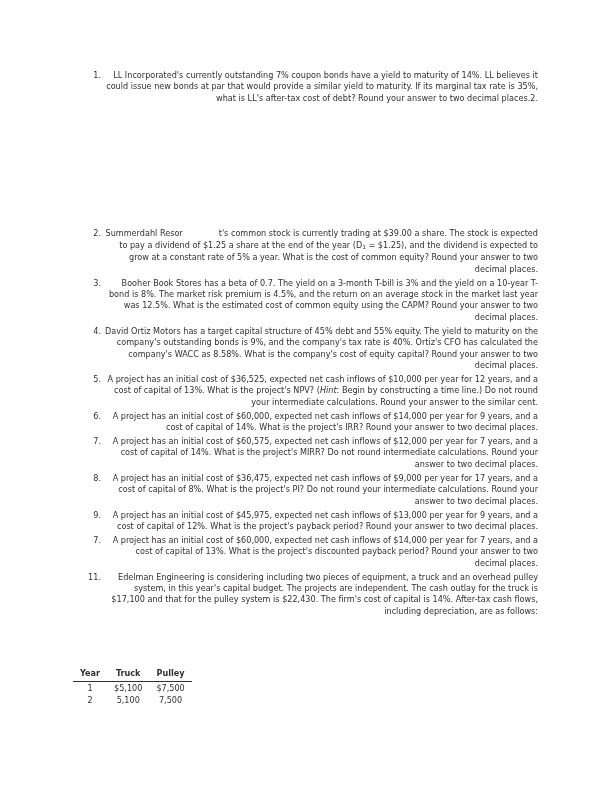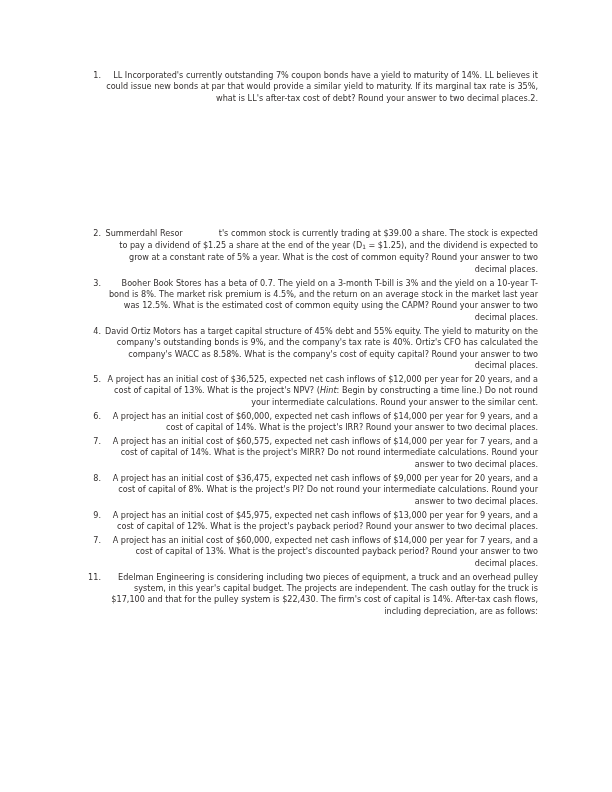--- a/index.html
+++ b/index.html
@@ -121,49 +121,70 @@
       <span class="q-text">Booher Book Stores has a beta of 0.7. The yield on a 3-month T-bill is 3% and the yield on a 10-year T-bond is 8%. The market risk premium is 4.5%, and the return on an average stock in the market last year was 12.5%. What is the estimated cost of common equity using the CAPM? Round your answer to two decimal places.</span>
     </li>
 
     <li class="q-item">
       <span class="q-marker">4.</span>
       <span class="q-text">David Ortiz Motors has a target capital structure of 45% debt and 55% equity. The yield to maturity on the company's outstanding bonds is 9%, and the company's tax rate is 40%. Ortiz's CFO has calculated the company's WACC as 8.58%. What is the company's cost of equity capital? Round your answer to two decimal places.</span>
     </li>
 
     <li class="q-item">
       <span class="q-marker">5.</span>
-      <span class="q-text"><span>A project has an initial cost of $36,525, expected net cash inflows of $12,000 per year for 20 years, and a cost of capital of 13%. What is the project's NPV? (</span><span class="hint-italic">Hint</span><span>: Begin by constructing a time line.) Do not round your intermediate calculations. Round your answer to the similar cent.</span></span>
+      <span class="q-text"><span>A project has an initial cost of $36,525, expected net cash inflows of $10,000 per year for 12 years, and a cost of capital of 13%. What is the project's NPV? (</span><span class="hint-italic">Hint</span><span>: Begin by constructing a time line.) Do not round your intermediate calculations. Round your answer to the similar cent.</span></span>
     </li>
 
     <li class="q-item">
       <span class="q-marker">6.</span>
       <span class="q-text">A project has an initial cost of $60,000, expected net cash inflows of $14,000 per year for 9 years, and a cost of capital of 14%. What is the project's IRR? Round your answer to two decimal places.</span>
     </li>
 
     <li class="q-item">
       <span class="q-marker">7.</span>
-      <span class="q-text">A project has an initial cost of $60,575, expected net cash inflows of $14,000 per year for 7 years, and a cost of capital of 14%. What is the project's MIRR? Do not round intermediate calculations. Round your answer to two decimal places.</span>
+      <span class="q-text">A project has an initial cost of $60,575, expected net cash inflows of $12,000 per year for 7 years, and a cost of capital of 14%. What is the project's MIRR? Do not round intermediate calculations. Round your answer to two decimal places.</span>
     </li>
 
     <li class="q-item">
       <span class="q-marker">8.</span>
-      <span class="q-text">A project has an initial cost of $36,475, expected net cash inflows of $9,000 per year for 20 years, and a cost of capital of 8%. What is the project's PI? Do not round your intermediate calculations. Round your answer to two decimal places.</span>
+      <span class="q-text">A project has an initial cost of $36,475, expected net cash inflows of $9,000 per year for 17 years, and a cost of capital of 8%. What is the project's PI? Do not round your intermediate calculations. Round your answer to two decimal places.</span>
     </li>
 
     <li class="q-item">
       <span class="q-marker">9.</span>
       <span class="q-text">A project has an initial cost of $45,975, expected net cash inflows of $13,000 per year for 9 years, and a cost of capital of 12%. What is the project's payback period? Round your answer to two decimal places.</span>
     </li>
 
     <li class="q-item">
       <span class="q-marker">7.</span>
       <span class="q-text">A project has an initial cost of $60,000, expected net cash inflows of $14,000 per year for 7 years, and a cost of capital of 13%. What is the project's discounted payback period? Round your answer to two decimal places.</span>
     </li>
 
     <li class="q-item">
       <span class="q-marker">11.</span>
       <span class="q-text">Edelman Engineering is considering including two pieces of equipment, a truck and an overhead pulley system, in this year's capital budget. The projects are independent. The cash outlay for the truck is $17,100 and that for the pulley system is $22,430. The firm's cost of capital is 14%. After-tax cash flows, including depreciation, are as follows:</span>
     </li>
 
   </ol>
 
+  <table class="cashflow-table">
+    <thead>
+      <tr>
+        <th>Year</th>
+        <th>Truck</th>
+        <th>Pulley</th>
+      </tr>
+    </thead>
+    <tbody>
+      <tr>
+        <td class="year-cell">1</td>
+        <td>$5,100</td>
+        <td>$7,500</td>
+      </tr>
+      <tr>
+        <td class="year-cell">2</td>
+        <td>5,100</td>
+        <td>7,500</td>
+      </tr>
+    </tbody>
+  </table>
 
 </div>
 
 </body></html>

